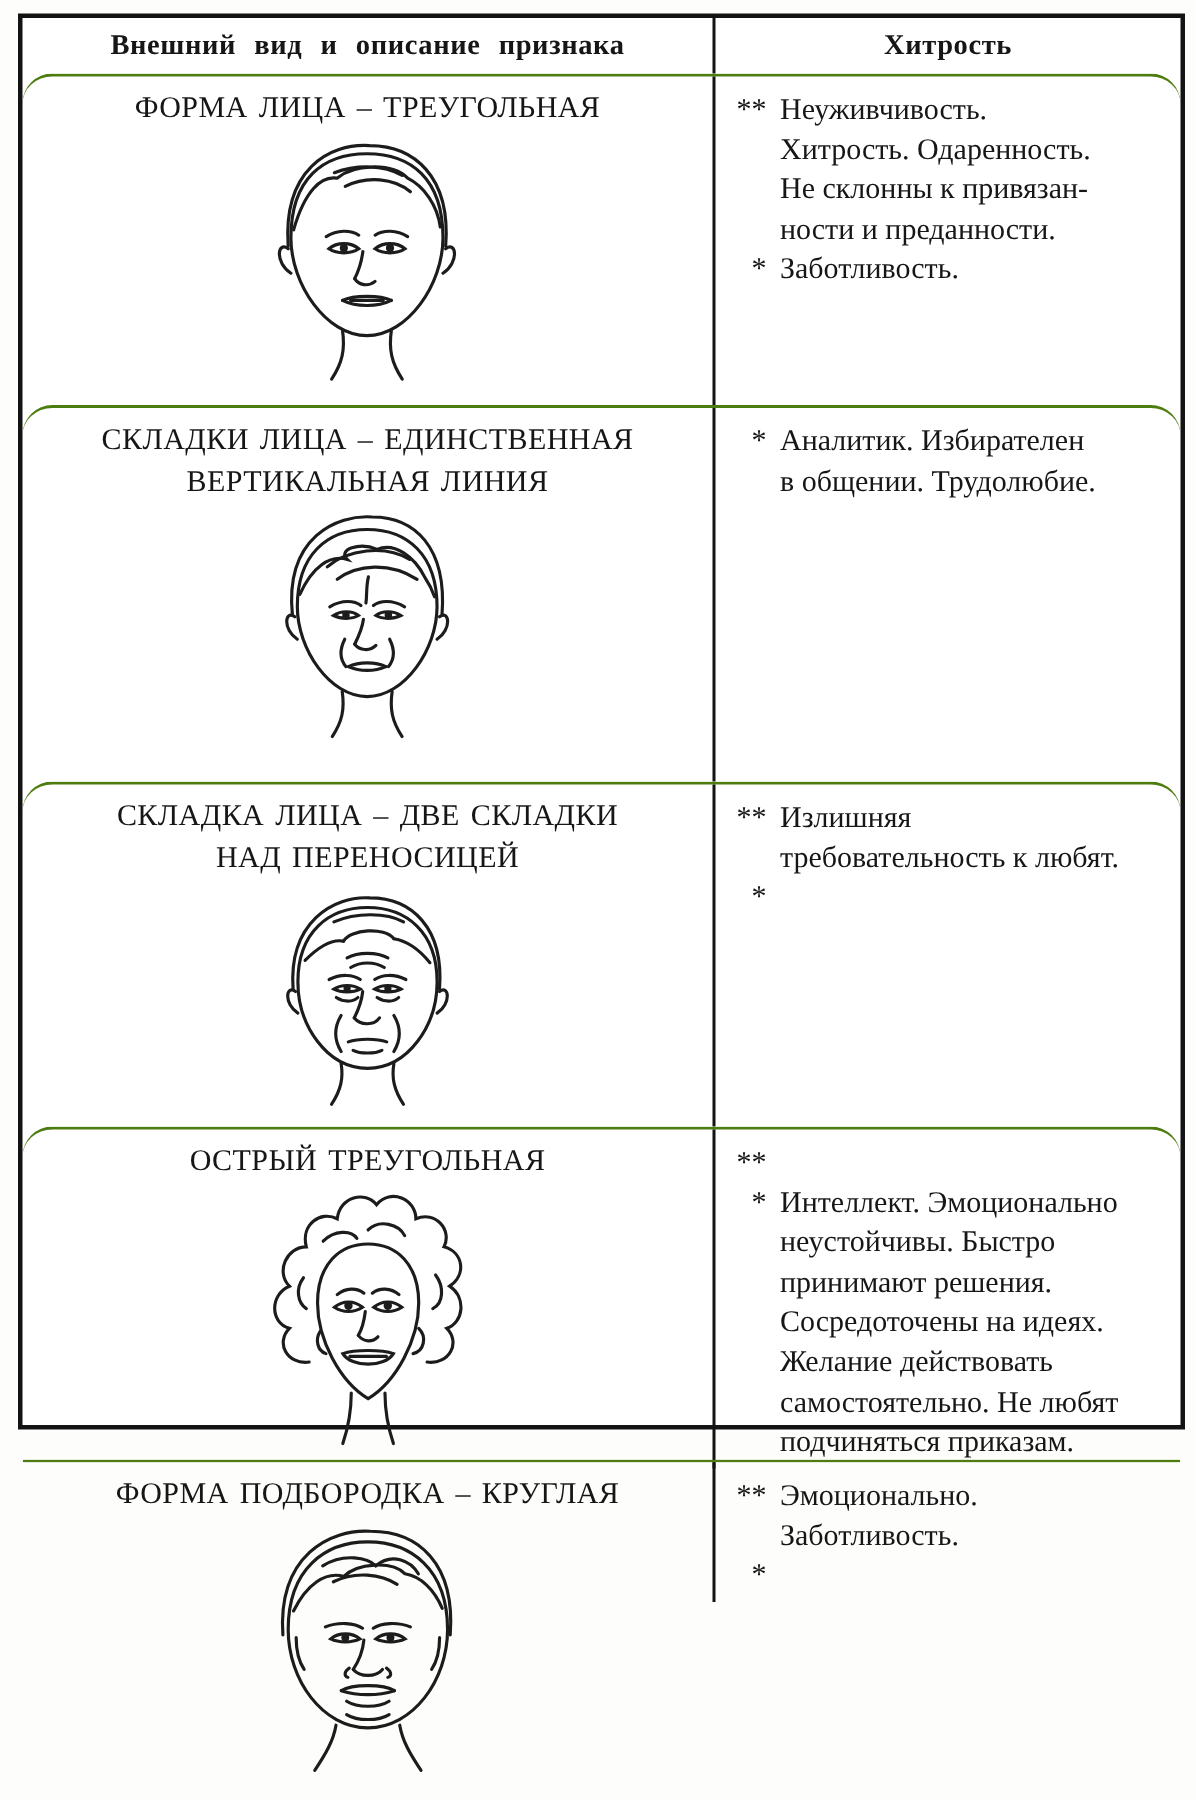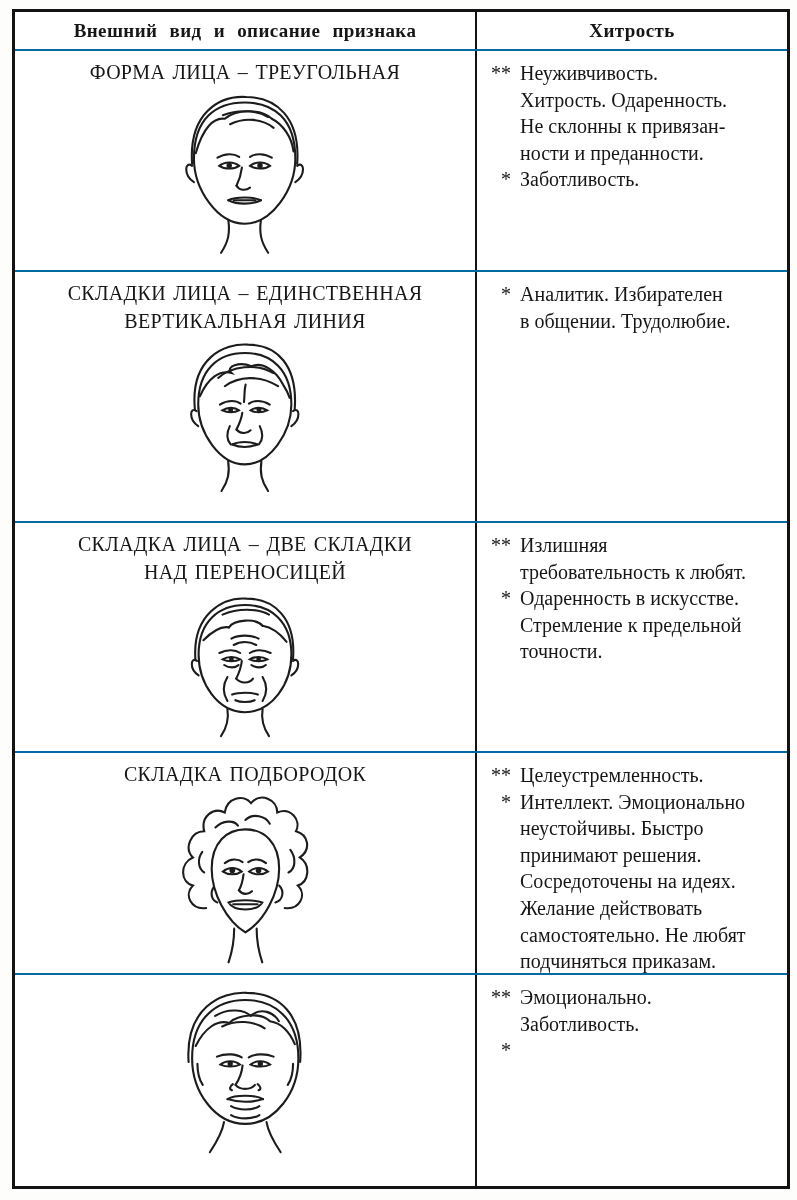--- a/index.html
+++ b/index.html
@@ -5,28 +5,28 @@
   html,body{margin:0;padding:0;background:#fdfdfc;}
   body{
     width:797px;height:1200px;overflow:hidden;
     font-family:"Liberation Serif","DejaVu Serif",serif;
     color:#161616;
     -webkit-font-smoothing:antialiased;
   }
   .table{
     box-sizing:border-box;
     position:absolute;left:12px;top:9px;
-    width:778px;height:1180px;
+    width:778px;height:944px;
     border:3px solid #131313;
     background:#ffffff;
     display:grid;
     grid-template-rows:37px 221px 251px 230px 222px 1fr;
   }
   .hrow,.row{display:grid;grid-template-columns:460px 1fr;min-height:0;}
-  .row{border-top:2px solid #0369a1;}
+  .row{border-top:2px solid #4d7c0f;border-radius:20px;}
   .hrow .right,.row .right{border-left:2px solid #131313;}
   .hcell{
     display:flex;align-items:center;justify-content:center;
     font-weight:bold;font-size:19px;letter-spacing:.4px;word-spacing:7px;
   }
   .cell.left{
     display:flex;flex-direction:column;align-items:center;
     padding-top:7px;min-height:0;
   }
   .title{
@@ -167,30 +167,27 @@
       </svg>
     </div>
     <div class="cell right props">
       <div class="prop">
         <span class="marker">**</span>
         <span class="ptext">Излишняя
 требовательность к любят.</span>
       </div>
       <div class="prop">
         <span class="marker">*</span>
-        <span class="ptext">Одаренность в искусстве.
-Стремление к предельной
-точности.</span>
-      </div>
-    </div>
-  </div>
-
-  <div class="row">
-    <div class="cell left">
-      <div class="title">СКЛАДКА ПОДБОРОДОК</div>
+      </div>
+    </div>
+  </div>
+
+  <div class="row">
+    <div class="cell left">
+      <div class="title">ОСТРЫЙ ТРЕУГОЛЬНАЯ</div>
       <svg class="face" viewBox="0 0 240 190" height="178" fill="none" stroke="#1c1c1c" stroke-width="2.1" stroke-linecap="round">
         <path d="M78,126 C62,128 54,112 64,102 C50,98 50,78 64,72 C54,62 62,44 76,44 C72,28 86,18 98,24 C100,8 118,4 126,14 C136,2 154,10 154,24 C168,18 180,32 174,44 C188,48 190,64 178,72 C190,80 188,98 176,102 C186,112 178,128 162,126"></path>
         <path d="M88,40 C96,32 108,32 112,38"></path>
         <path d="M120,32 C128,24 142,28 146,36"></path>
         <path d="M74,66 C68,74 70,84 76,88"></path>
         <path d="M168,64 C174,72 174,84 166,88"></path>
         <path d="M86,104 C82,110 84,118 90,120"></path>
         <path d="M156,102 C162,108 160,118 152,120"></path>
         <path d="M84,84 C84,56 100,42 120,42 C140,42 156,56 156,84 C156,110 140,140 120,152 C100,140 84,110 84,84 Z"></path>
         <path d="M98,78 C104,73 112,73 117,77"></path>
@@ -203,37 +200,37 @@
         <path d="M113,107 C117,112 123,112 127,108"></path>
         <path d="M102,120 C110,117 130,117 138,120 C132,130 108,130 102,120 Z"></path>
         <path d="M107,122 L133,122"></path>
         <path d="M108,148 C108,162 106,172 102,184"></path>
         <path d="M132,148 C132,162 134,172 138,184"></path>
       </svg>
     </div>
     <div class="cell right props">
       <div class="prop">
         <span class="marker">**</span>
-        <span class="ptext">Целеустремленность.</span>
       </div>
       <div class="prop">
         <span class="marker">*</span>
         <span class="ptext">Интеллект. Эмоционально
 неустойчивы. Быстро
 принимают решения.
 Сосредоточены на идеях.
 Желание действовать
 самостоятельно. Не любят
 подчиняться приказам.</span>
       </div>
     </div>
   </div>
 
   <div class="row">
     <div class="cell left">
+      <div class="title">ФОРМА ПОДБОРОДКА – КРУГЛАЯ</div>
       <svg class="face" viewBox="0 0 240 192" height="170" fill="none" stroke="#1c1c1c" stroke-width="2.1" stroke-linecap="round">
         <path d="M60,84 C60,38 88,18 120,18 C152,18 180,38 180,84 C180,122 154,158 120,158 C86,158 60,122 60,84 Z"></path>
         <path d="M56,88 C52,28 92,8 122,10 C158,10 186,34 182,88"></path>
         <path d="M64,70 C74,50 88,40 102,44 C112,34 138,32 148,42 C160,44 170,54 176,68"></path>
         <path d="M86,36 C102,26 120,30 126,36 C138,26 152,32 158,42"></path>
         <path d="M94,48 C110,40 130,42 142,50"></path>
         <path d="M66,90 C66,100 68,108 72,114"></path>
         <path d="M174,90 C174,100 172,108 168,114"></path>
         <path d="M88,82 C98,78 110,79 116,83"></path>
         <path d="M124,83 C130,79 142,78 152,82"></path>

